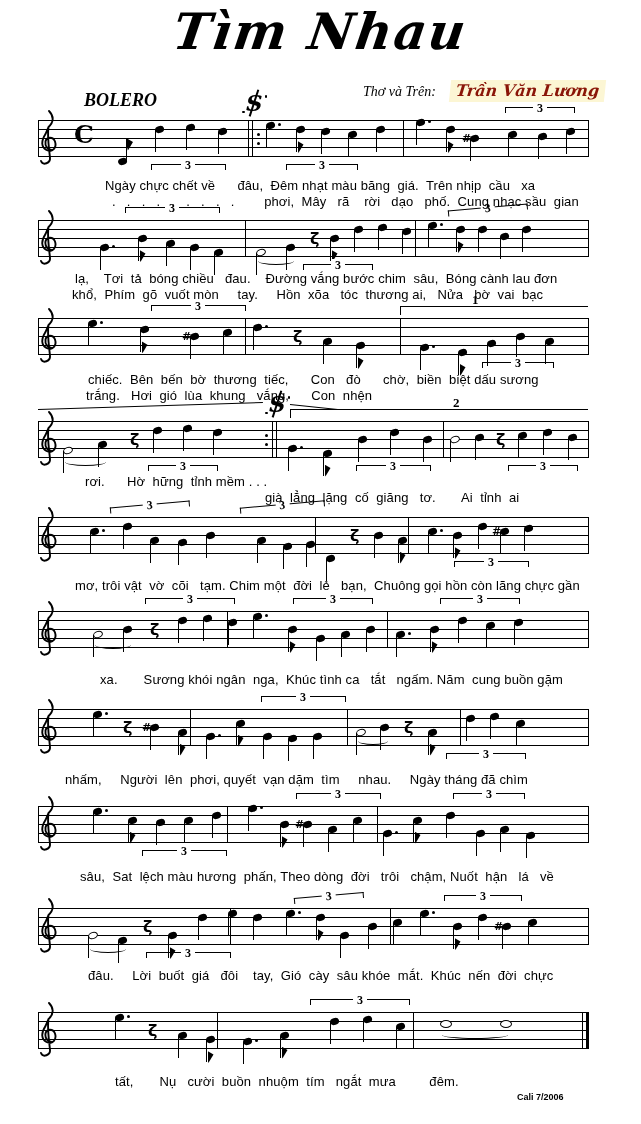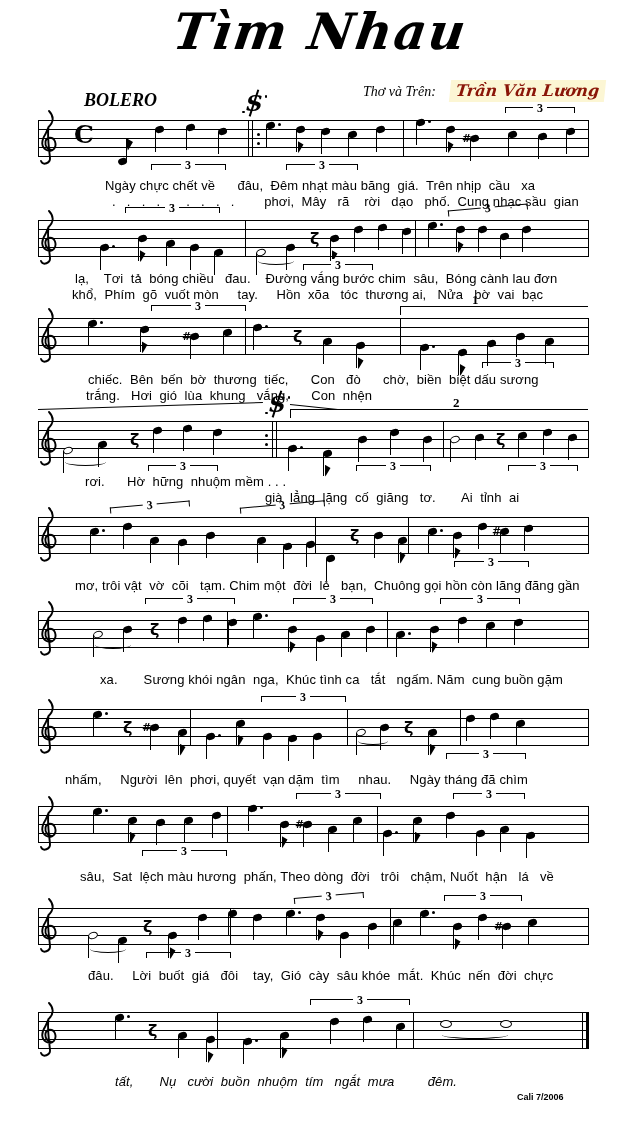--- a/index.html
+++ b/index.html
@@ -759,28 +759,28 @@
       </div>
     </div>
   </div>
 
 <div class="lyric" style="left: 105px; top: 178px;">Ngày chực chết về      đâu,  Đêm nhạt màu băng  giá.  Trên nhịp  cầu   xa</div>
 <div class="lyric" style="left: 112px; top: 194px;">.   .   .   .   .   .   .   .   .        phơi,  Mây   rã    rời   dạo   phố.  Cung nhạc sầu  gian</div>
 <div class="lyric" style="left: 75px; top: 271px;">lạ,    Tơi  tả  bóng chiều   đau.    Đường vắng bước chim  sâu,  Bóng cành lau đơn</div>
 <div class="lyric" style="left: 72px; top: 287px;">khổ,  Phím  gõ  vuốt mòn     tay.     Hồn  xõa   tóc  thương ai,   Nửa   bờ  vai  bạc</div>
 <div class="lyric" style="left: 88px; top: 372px;">chiếc.  Bên  bến  bờ  thương  tiếc,      Con   đò      chờ,  biền  biệt dấu sương</div>
 <div class="lyric" style="left: 86px; top: 388px;">trắng.   Hơi  gió  lùa  khung   vắng,      Con  nhện</div>
-<div class="lyric" style="left: 85px; top: 474px;">rơi.      Hờ  hững  nhuộm mềm . . .</div>
+<div class="lyric" style="left: 85px; top: 474px;">rơi.      Hờ  hững  tỉnh mềm . . .</div>
 <div class="lyric" style="left: 265px; top: 490px;">già  lẳng  lặng  cố  giăng   tơ.       Ai  tỉnh  ai</div>
-<div class="lyric" style="left: 75px; top: 578px;">mơ, trôi vật  vờ  cõi   tạm. Chim một  đời  lẻ   bạn,  Chuông gọi hồn còn lãng đãng gần</div>
+<div class="lyric" style="left: 75px; top: 578px;">mơ, trôi vật  vờ  cõi   tạm. Chim một  đời  lẻ   bạn,  Chuông gọi hồn còn lãng chực gần</div>
 <div class="lyric" style="left: 100px; top: 672px;">xa.       Sương khói ngân  nga,  Khúc tình ca   tắt   ngấm. Năm  cung buồn gặm</div>
 <div class="lyric" style="left: 65px; top: 772px;">nhấm,     Người  lên  phơi, quyết  vạn dặm  tìm     nhau.     Ngày tháng đã chìm</div>
 <div class="lyric" style="left: 80px; top: 869px;">sâu,  Sat  lệch màu hương  phấn, Theo dòng  đời   trôi   chậm, Nuốt  hận   lá   về</div>
 <div class="lyric" style="left: 88px; top: 968px;">đâu.     Lời  buốt  giá   đôi    tay,  Gió  cày  sâu khóe  mắt.  Khúc  nến  đời  chực</div>
-<div class="lyric" style="left: 115px; top: 1074px; font-style: italic;">tất,       Nụ   cười  buồn  nhuộm  tím   ngắt  mưa         đêm.</div>
+<div class="lyric" style="left: 115px; top: 1074px;">tất,       Nụ   cười  buồn  nhuộm  tím   ngắt  mưa         đêm.</div>
 <div class="tie" style="left: 258px; width: 36px; top: 256.75px;"></div>
 <div class="tie" style="left: 65px; width: 41px; top: 457.75px;"></div>
 <div class="tie" style="left: 95px; width: 36px; top: 641px;"></div>
 <div class="tie" style="left: 358px; width: 30px; top: 736.75px;"></div>
 <div class="tie" style="left: 90px; width: 36px; top: 944.75px;"></div>
 <div class="tie" style="left: 442px; width: 66px; top: 1030.75px;"></div>
 <div class="xline" style="left: 38px; top: 409px; width: 225.109px; transform: rotate(-0.031101rad);"></div>
 <div class="xline" style="left: 290px; top: 404px; width: 48.2597px; transform: rotate(0.103792rad);"></div>
 
 </body></html>

